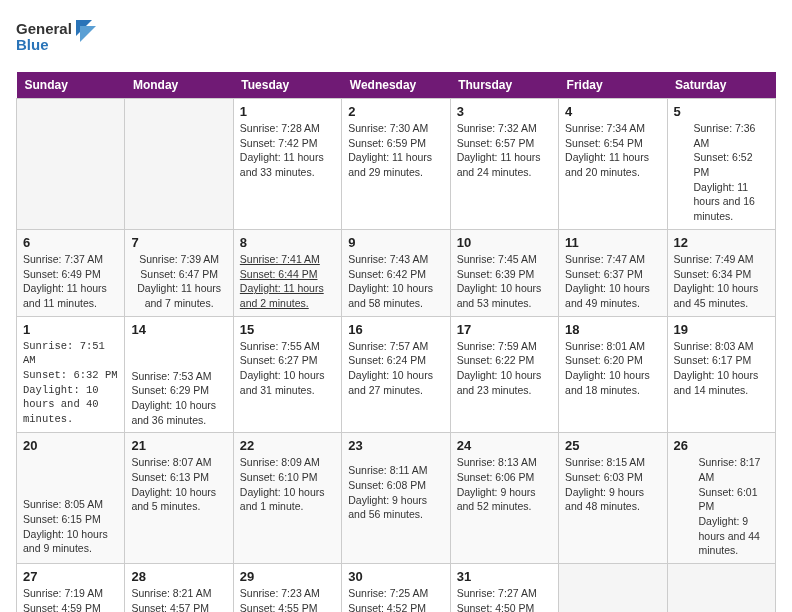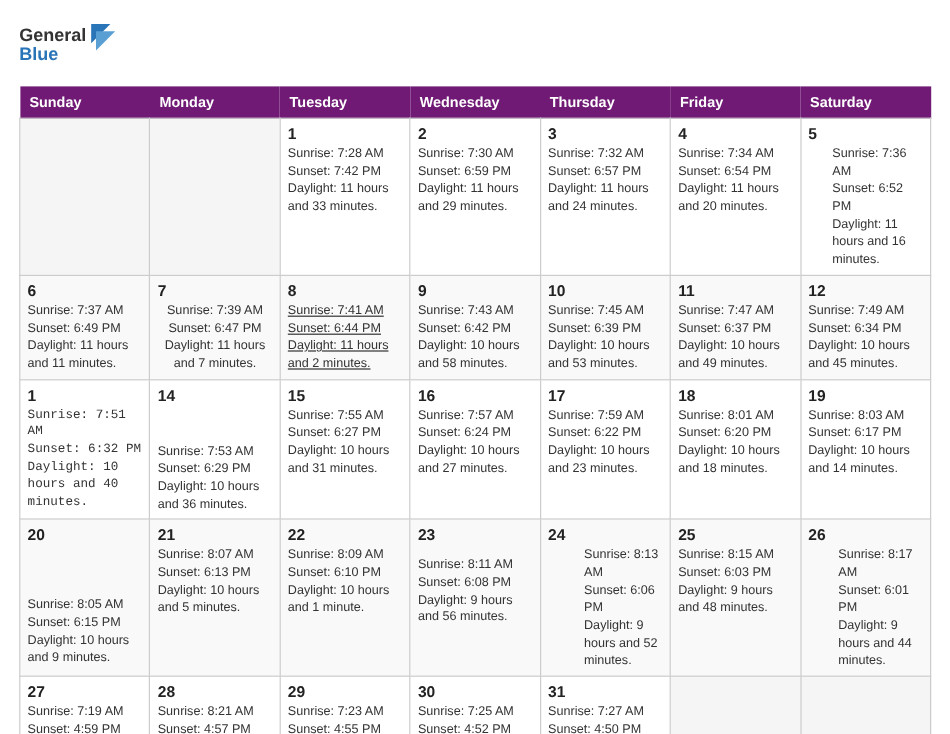--- a/index.html
+++ b/index.html
@@ -246,21 +246,21 @@
 Daylight: 10 hours and 1 minute.</div>
         </td>
         <td>
           <div class="day-num">23</div>
           <div class="day-info" style="white-space: pre-line; margin-top: 10px;">Sunrise: 8:11 AM
 Sunset: 6:08 PM
 Daylight: 9 hours and 56 minutes.</div>
         </td>
         <td>
           <div class="day-num">24</div>
-          <div class="day-info" style="white-space: pre-line; margin-left: 30px;">Sunrise: 8:13 AM
+          <div class="day-info" style="white-space: pre-line;">Sunrise: 8:13 AM
 Sunset: 6:06 PM
 Daylight: 9 hours and 52 minutes.</div>
         </td>
         <td>
           <div class="day-num">25</div>
           <div class="day-info" style="white-space: pre-line;">Sunrise: 8:15 AM
 Sunset: 6:03 PM
 Daylight: 9 hours and 48 minutes.</div>
         </td>
         <td>

